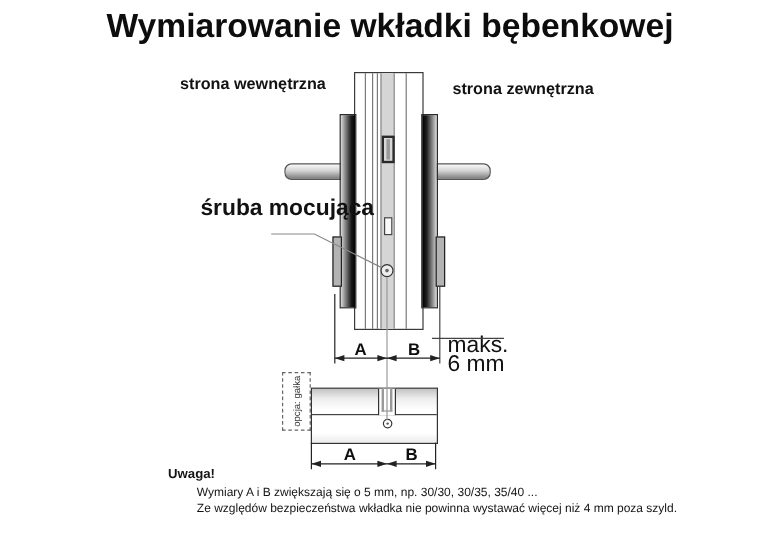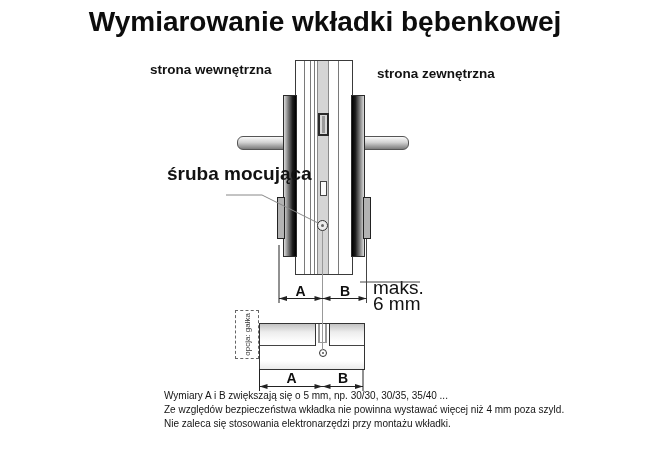--- a/index.html
+++ b/index.html
@@ -172,18 +172,18 @@
       <line x1="363" y1="369" x2="363" y2="391"></line>
       <line x1="259.5" y1="386.5" x2="363" y2="386.5"></line>
       <polygon points="259.5,386.5 267.5,383.9 267.5,389.1" fill="#222" stroke="none"></polygon>
       <polygon points="322.5,386.5 314.5,383.9 314.5,389.1" fill="#222" stroke="none"></polygon>
       <polygon points="322.5,386.5 330.5,383.9 330.5,389.1" fill="#222" stroke="none"></polygon>
       <polygon points="363,386.5 355,383.9 355,389.1" fill="#222" stroke="none"></polygon>
     </g>
   </svg>
 
   <div class="abs" id="notes">
+    <div class="heading">Uwaga!</div>
     <div class="line">Wymiary A i B zwiększają się o 5 mm, np. 30/30, 30/35, 35/40 ...</div>
     <div class="line">Ze względów bezpieczeństwa wkładka nie powinna wystawać więcej niż 4 mm poza szyld.</div>
-    <div class="line">Nie zaleca się stosowania elektronarzędzi  przy montażu wkładki.</div>
   </div>
 
 </div>
 
 </body></html>

